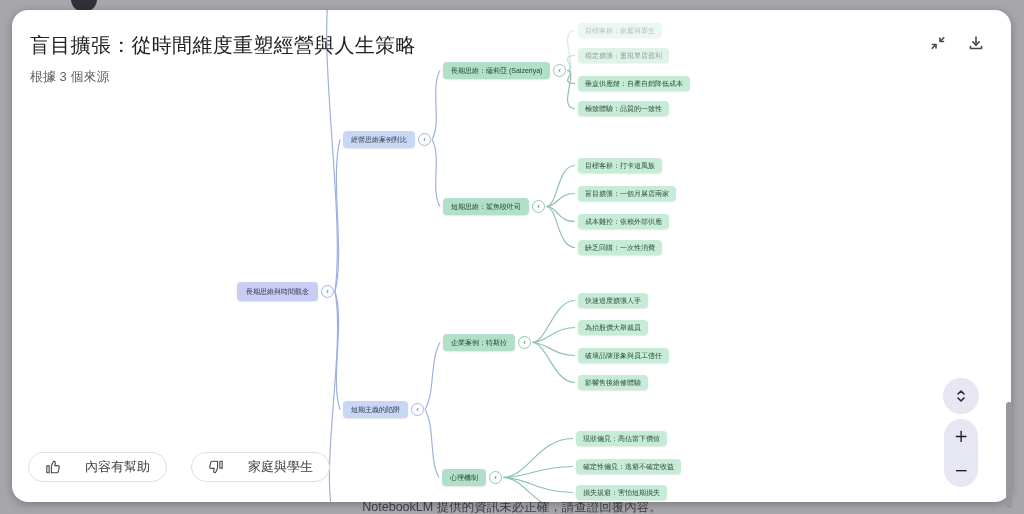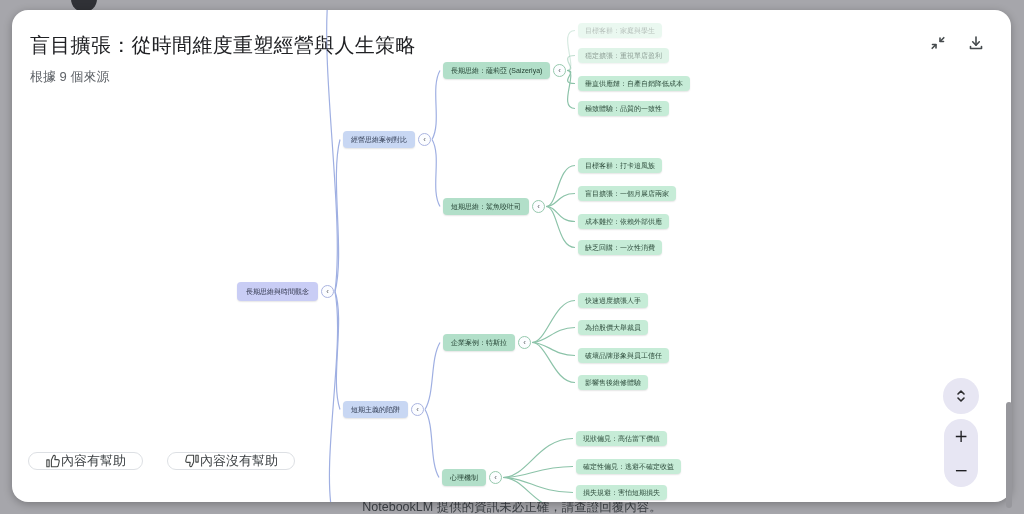--- a/index.html
+++ b/index.html
@@ -38,22 +38,22 @@
   .header { position:absolute; left:18px; top:22px; z-index:3; }
   .title { font-size:20px; font-weight:500; color:#202124; letter-spacing:.3px; }
   .subtitle { margin-top:9px; font-size:13px; color:#5f6368; }
 
   .header-actions { position:absolute; right:22px; top:20px; display:flex; gap:12px; z-index:3; }
   .icon-btn { width:26px; height:26px; border:none; background:transparent; cursor:pointer;
     display:flex; align-items:center; justify-content:center; border-radius:50%; }
   .icon-btn svg { stroke:#454a4d; fill:none; stroke-width:1.6; stroke-linecap:round; stroke-linejoin:round; }
 
   .feedback { position:absolute; left:16px; top:442px; display:flex; gap:24px; z-index:3; }
-  .pill-btn { height:16px; padding:8px 16px; border-radius:16px; border:1px solid #dde0e4;
-    background:#ffffff; display:flex; align-items:center; gap:0; cursor:pointer;
+  .pill-btn { height:16px; padding:14px 16px; border-radius:16px; border:1px solid #dde0e4;
+    background:#ffffff; display:flex; align-items:center; gap:24px; cursor:pointer;
     font-size:13px; color:#3c4043; font-family:"Liberation Sans", sans-serif; }
   .pill-btn svg { stroke:#444746; fill:none; stroke-width:1.5; stroke-linecap:round; stroke-linejoin:round; }
 
   .map-controls { position:absolute; right:32px; top:368px; display:flex; flex-direction:column;
     align-items:center; gap:5px; z-index:3; }
   .ctl-circle { width:36px; height:36px; border-radius:50%; background:#e7e6f3; border:none;
     cursor:pointer; display:flex; align-items:center; justify-content:center; }
   .ctl-circle svg { stroke:#2b2b2e; fill:none; stroke-width:1.6; stroke-linecap:round; stroke-linejoin:round; }
   .zoom-pill { width:34px; height:68px; border-radius:17px; background:#e7e6f3;
     display:flex; flex-direction:column; }
@@ -128,21 +128,21 @@
         <div class="collapse-btn cb-blue" style="left: 418px; top: 133px;">‹</div>
         <div class="collapse-btn cb-blue" style="left: 411px; top: 403px;">‹</div>
         <div class="collapse-btn cb-green" style="left: 553px; top: 64px;">‹</div>
         <div class="collapse-btn cb-green" style="left: 532px; top: 200px;">‹</div>
         <div class="collapse-btn cb-green" style="left: 518px; top: 336px;">‹</div>
         <div class="collapse-btn cb-green" style="left: 489px; top: 471px;">‹</div>
       </div>
 
     <div class="header">
       <div class="title">盲目擴張：從時間維度重塑經營與人生策略</div>
-      <div class="subtitle">根據 9 個來源</div>
+      <div class="subtitle">根據 3 個來源</div>
     </div>
 
     <div class="header-actions">
       <button class="icon-btn">
         <svg width="18" height="18" viewBox="0 0 18 18">
           <polyline points="11,4 11,7.5 14.5,7.5"></polyline>
           <line x1="11.3" y1="7.2" x2="14.8" y2="3.7"></line>
           <polyline points="7,14 7,10.5 3.5,10.5"></polyline>
           <line x1="6.7" y1="10.8" x2="3.2" y2="14.3"></line>
         </svg>
@@ -162,21 +162,21 @@
           <rect x="2.5" y="9.5" width="3.2" height="9.5"></rect>
           <path d="M8.8,19 h7.4 c1,0 1.8-.65 2-1.6 l1.35-5.8 c.3-1.3-.7-2.5-2-2.5 h-4.1 l.75-3.9 c.15-.85-.4-1.7-1.25-1.9 -.65-.15-1.35.15-1.7.75 L8.8,9.5 z"></path>
         </svg>
         <span>內容有幫助</span>
       </button>
       <button class="pill-btn">
         <svg width="16" height="16" viewBox="0 0 22 22" style="transform:rotate(180deg)">
           <rect x="2.5" y="9.5" width="3.2" height="9.5"></rect>
           <path d="M8.8,19 h7.4 c1,0 1.8-.65 2-1.6 l1.35-5.8 c.3-1.3-.7-2.5-2-2.5 h-4.1 l.75-3.9 c.15-.85-.4-1.7-1.25-1.9 -.65-.15-1.35.15-1.7.75 L8.8,9.5 z"></path>
         </svg>
-        <span>內容沒有幫助</span>
+        <span>家庭與學生</span>
       </button>
     </div>
 
     <div class="map-controls">
       <button class="ctl-circle">
         <svg width="18" height="18" viewBox="0 0 18 18">
           <polyline points="6,7 9,4 12,7"></polyline>
           <polyline points="6,11 9,14 12,11"></polyline>
         </svg>
       </button>

